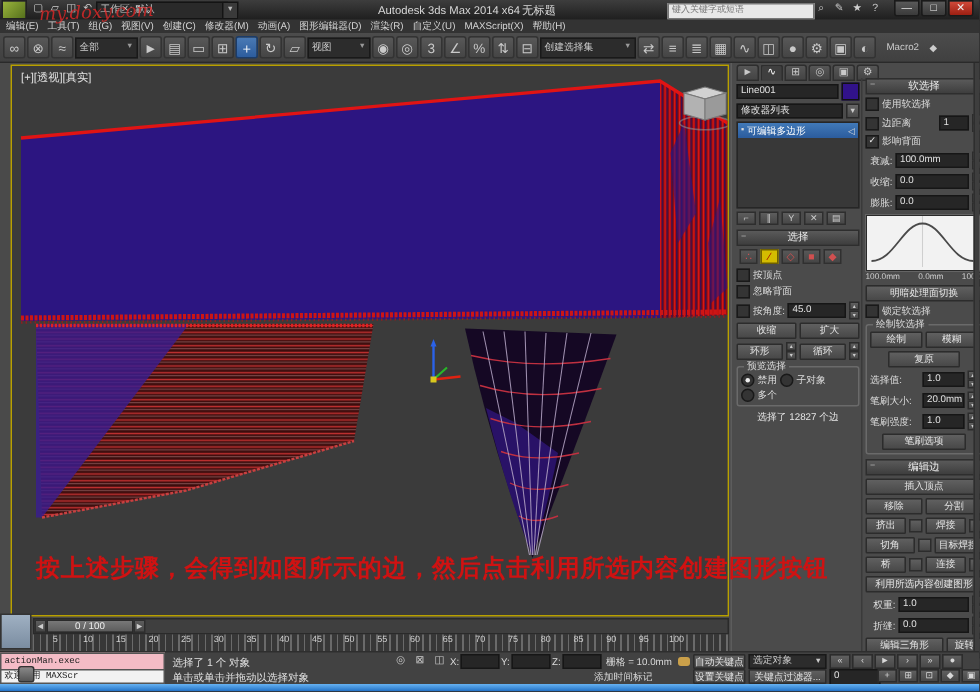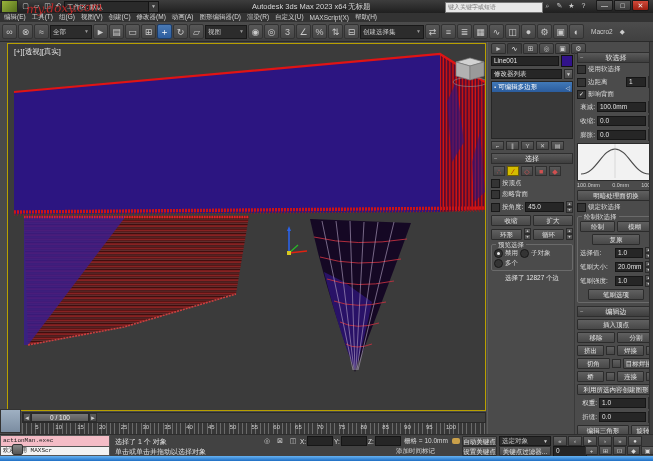--- a/index.html
+++ b/index.html
@@ -159,21 +159,21 @@
     <div class="logo"></div>
     <div class="qat tb-wrap">
         <span>▢</span>
         <span>▱</span>
         <span>◫</span>
         <span>↶</span>
         <span>↷</span>
       </div>
     <div class="ws-dd">工作区: 默认</div>
     <div class="ws-arrow">▼</div>
-    <div class="app-title">Autodesk 3ds Max 2023 x64</div>
+    <div class="app-title">Autodesk 3ds Max 2014 x64</div>
     <div class="doc-title">无标题</div>
     <div class="search-box">键入关键字或短语</div>
     <div class="search-icons">
         <span>⌕</span>
         <span>✎</span>
         <span>★</span>
         <span>?</span>
       </div>
     <div class="winbtns">
       <span>—</span>
@@ -285,20 +285,21 @@
       <g>
         <ellipse cx="466" cy="82" rx="17" ry="4.5" fill="none" stroke="#8f8f8f" stroke-width="1" opacity="0.6"></ellipse>
         <polygon points="452,62 466,58 480,62 466,66" fill="#d2d2d2" stroke="#7a7a7a" stroke-width="0.7"></polygon>
         <polygon points="452,62 452,76 466,80 466,66" fill="#b2b2b2" stroke="#7a7a7a" stroke-width="0.7"></polygon>
         <polygon points="466,66 466,80 480,76 480,62" fill="#9a9a9a" stroke="#7a7a7a" stroke-width="0.7"></polygon>
       </g>
     </svg>
     <div class="vp-minibtn"></div>
   </div>
 
+  <div class="annotation">按上述步骤，会得到如图所示的边，然后点击利用所选内容创建图形按钮</div>
 
   <div class="cmdpanel">
     <div class="tabs">
       <span>►</span>
       <span class="active">∿</span>
       <span>⊞</span>
       <span>◎</span>
       <span>▣</span>
       <span>⚙</span>
     </div>

